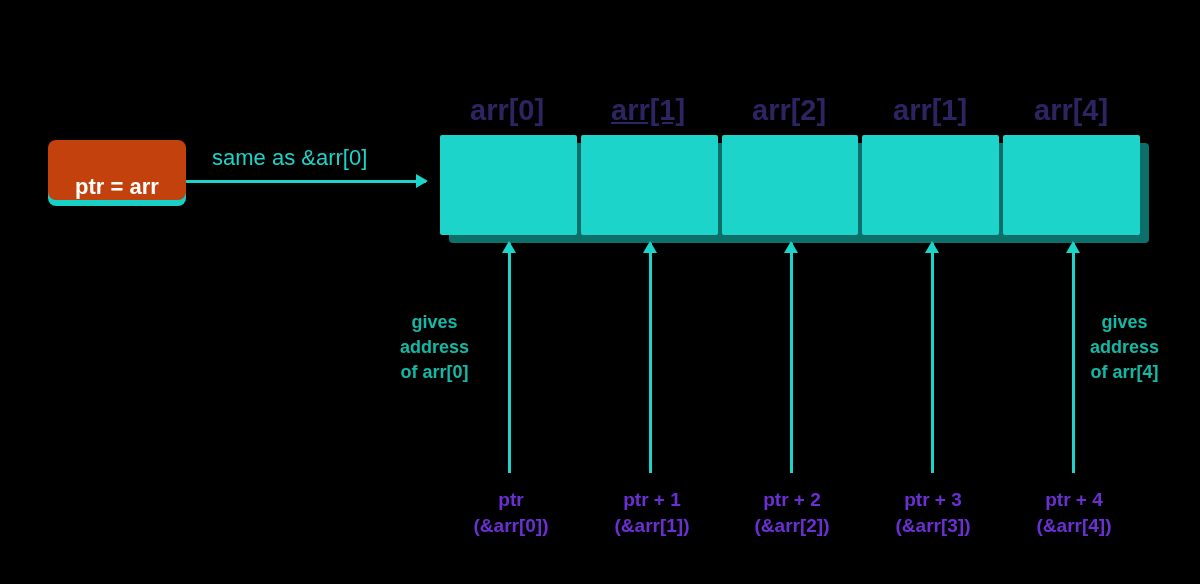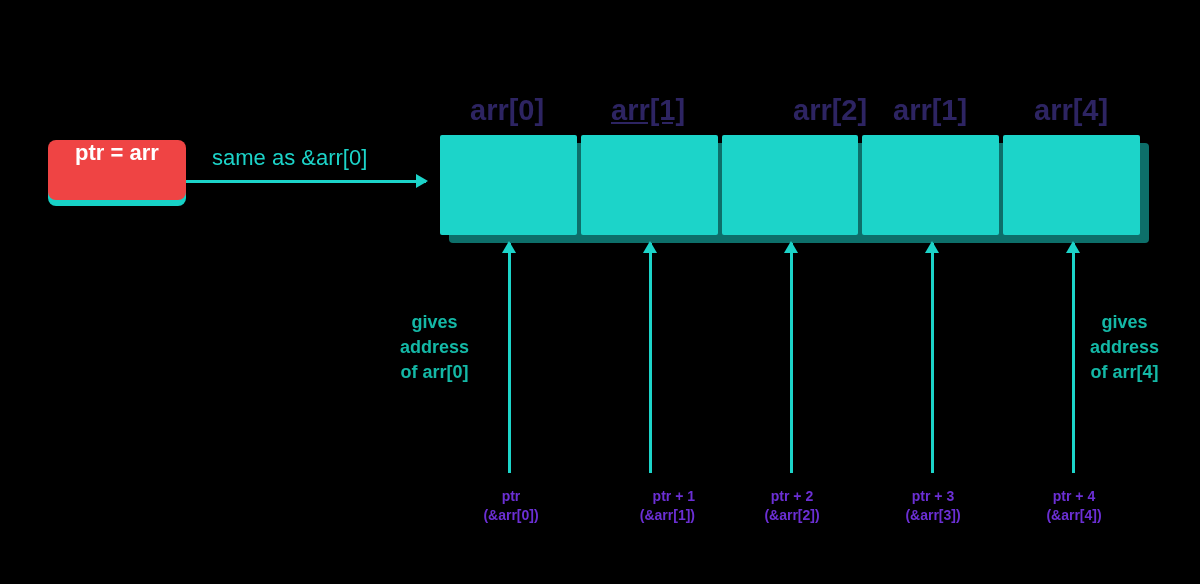--- a/index.html
+++ b/index.html
@@ -18,24 +18,24 @@
       position: relative;
       width: 100%;
       height: 100%;
     }
     .ptr-box {
       position: absolute;
       left: 48px;
       top: 140px;
       width: 138px;
       height: 60px;
-      background: #ef4444;
+      background: #c2410c;
       border-radius: 8px;
       display: flex;
-      align-items: flex-start;
+      align-items: flex-end;
       justify-content: center;
       color: #ffffff;
       font-weight: 700;
       font-size: 22px;
       box-shadow: 0 6px 0 0 #17d1c6;
     }
     .array-shadow {
       position: absolute;
       left: 449px;
       top: 143px;
@@ -77,21 +77,21 @@
       position: absolute;
       color: #14b8a6;
       font-size: 18px;
       font-weight: 600;
       text-align: center;
       line-height: 1.4;
     }
     .ptr-label {
       position: absolute;
       color: #6b2fd4;
-      font-size: 14px;
+      font-size: 19px;
       font-weight: 700;
       text-align: center;
       line-height: 1.35;
     }
     .arrow-right {
       position: absolute;
       background: #1cd4c9;
       height: 3px;
     }
     .arrow-right::after {
@@ -130,21 +130,21 @@
   <div class="ptr-box">
     <span>ptr = arr</span>
   </div>
 
   <div class="same-as-label">same as &amp;arr[0]</div>
 
   <div class="arrow-right" style="left:186px; top:180px; width:240px;"></div>
 
   <div class="index-label" style="left:470px; top:94px;">arr[0]</div>
   <div class="index-label" style="left:611px; top:94px;text-decoration:underline;">arr[1]</div>
-  <div class="index-label" style="left:793px; top:94px;">arr[2]</div>
+  <div class="index-label" style="left:752px; top:94px;">arr[2]</div>
   <div class="index-label" style="left:893px; top:94px;">arr[1]</div>
   <div class="index-label" style="left:1034px; top:94px;">arr[4]</div>
 
   <div class="array-shadow"></div>
   <div class="array-container">
     <div class="array-cell"></div>
     <div class="array-cell"></div>
     <div class="array-cell"></div>
     <div class="array-cell"></div>
     <div class="array-cell"></div>
@@ -160,21 +160,21 @@
 address
 of arr[0]</div>
   <div class="gives-label" style="left:1090px; top:310px; white-space:pre-line;">gives
 address
 of arr[4]</div>
 
   <div class="ptr-label" style="left:468px; top:487px; width:86px;">
     <div>ptr</div>
     <div>(&amp;arr[0])</div>
   </div>
-  <div class="ptr-label" style="left:609px; top:487px; width:86px;text-align:right;">
+  <div class="ptr-label" style="left:609px; top:487px; width:86px;">
     <div>ptr + 1</div>
     <div>(&amp;arr[1])</div>
   </div>
   <div class="ptr-label" style="left:749px; top:487px; width:86px;">
     <div>ptr + 2</div>
     <div>(&amp;arr[2])</div>
   </div>
   <div class="ptr-label" style="left:890px; top:487px; width:86px;">
     <div>ptr + 3</div>
     <div>(&amp;arr[3])</div>

